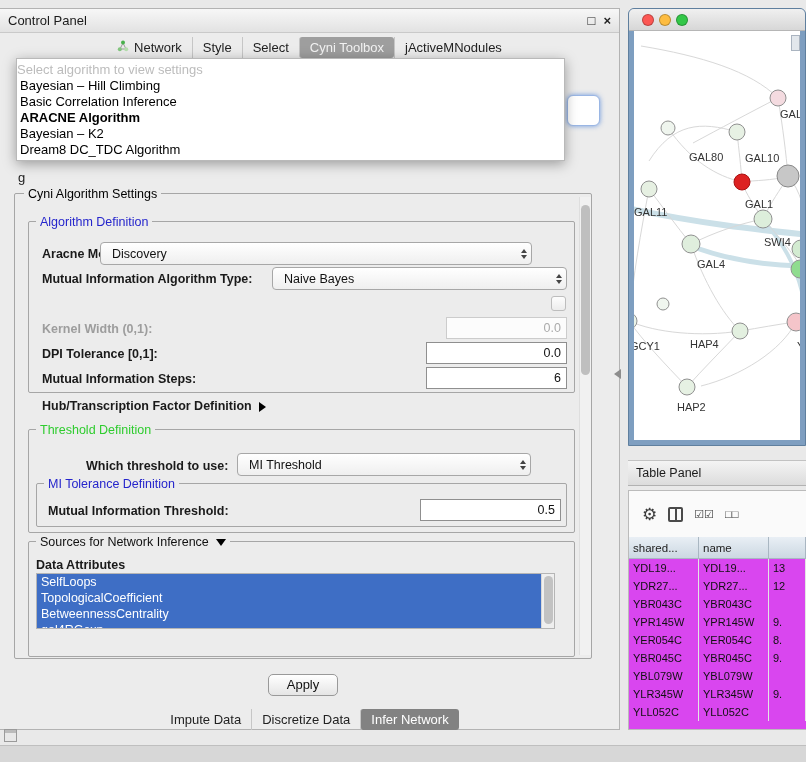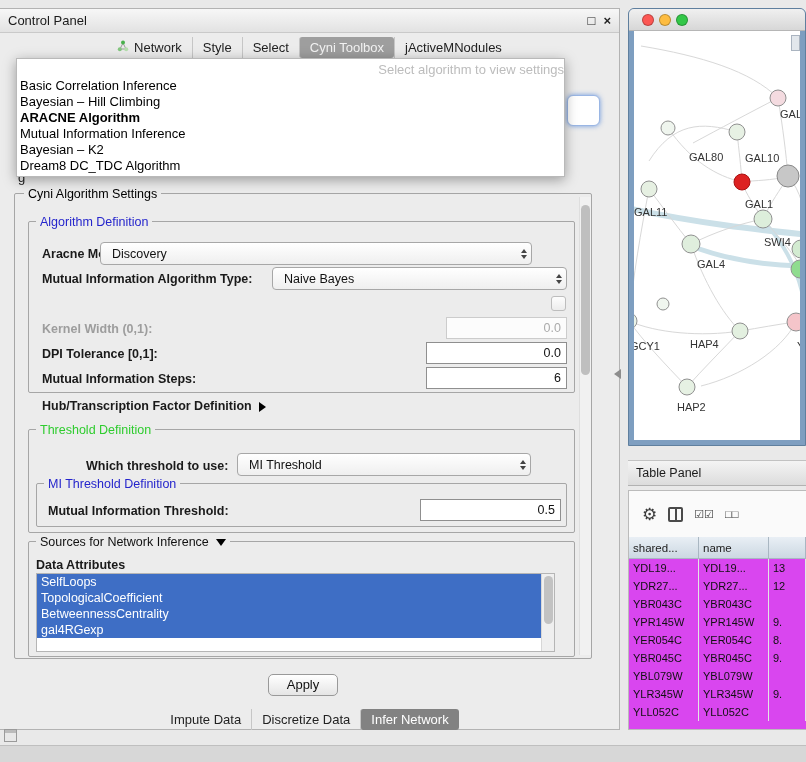--- a/index.html
+++ b/index.html
@@ -14,21 +14,21 @@
   #cp-btns span{font-size:13px;color:#222;cursor:default}
   #cp-close{font-weight:bold;font-size:16px;line-height:14px}
 
   #tab-bar{position:absolute;left:0;top:26px;width:100%;height:25px;display:flex;justify-content:center;align-items:center}
   .tab{font-size:13px;color:#222;padding:3px 10px;border-left:1px solid #c6c6c6;display:flex;align-items:center;gap:5px;white-space:nowrap;cursor:default}
   .tab:first-child{border-left:none}
   .tab.active{background:#9e9e9e;color:#f2f2f2;border-radius:3px}
 
   
   #algo-popup{position:absolute;left:16px;top:49px;width:549px;background:#fff;border:1px solid #b9b9b9;box-shadow:0 3px 12px rgba(0,0,0,.35);z-index:50;padding:2px 0}
-  .popup-placeholder{text-align:right;color:#bcbcbc;font-size:13px;height:17px;line-height:17px}
+  .popup-placeholder{text-align:left;color:#bcbcbc;font-size:13px;height:17px;line-height:17px}
   .popup-option{font-size:13px;height:16px;line-height:16px;padding-left:3px;color:#000;white-space:nowrap}
   .popup-option.selected{font-weight:bold}
 
   
   #ghost-field{position:absolute;left:567px;top:86px;width:33px;height:31px;background:#fff;border:1px solid #9ab6e4;border-radius:6px;box-shadow:0 0 5px rgba(90,140,220,.85);z-index:4}
   #ghost-g{position:absolute;left:18px;top:161px;font-size:13px;color:#222;z-index:1}
 
   
   .group{position:absolute;border:1px solid #a6a6a6;border-radius:2px}
   .group-label{position:absolute;font-size:12.5px;background:#ececec;padding:0 4px;white-space:nowrap;z-index:2}
@@ -49,21 +49,21 @@
   .updn .d{border-top:4.5px solid #444}
 
   .tfield{position:absolute;height:22px;background:#fff;border:1px solid #8f8f8f;font-size:12.5px;display:flex;align-items:center;justify-content:flex-end;padding-right:5px;color:#111}
   .tfield.disabled{border-color:#cccccc;color:#ababab;background:#fcfcfc}
 
   .cbox{position:absolute;width:15px;height:15px;border:1px solid #bdbdbd;border-radius:3px;background:linear-gradient(#fdfdfd,#ececec)}
 
   .tri-r{display:inline-block;width:0;height:0;border-top:5px solid transparent;border-bottom:5px solid transparent;border-left:7px solid #000;margin-left:7px;vertical-align:middle}
   .tri-d{display:inline-block;width:0;height:0;border-left:5px solid transparent;border-right:5px solid transparent;border-top:7px solid #000;margin-left:7px;vertical-align:middle}
 
-  #src-list{position:absolute;left:36px;top:564px;width:519px;height:79px;background:#fff;border:1px solid #b5b5b5;overflow:hidden}
+  #src-list{position:absolute;left:36px;top:564px;width:519px;height:56px;background:#fff;border:1px solid #b5b5b5;overflow:hidden}
   .src-item{height:16px;line-height:16px;font-size:12.5px;padding-left:4px;width:calc(100% - 13px);white-space:nowrap;color:#111}
   .src-item.selected{background:#3e6ec5;color:#fff}
   #src-scroll{position:absolute;right:0;top:0;width:13px;height:100%;background:#efefef;border-left:1px solid #d7d7d7}
   #src-thumb{position:absolute;left:2px;top:2px;width:9px;height:48px;background:#c2c2c2;border-radius:5px}
 
   #apply-btn{position:absolute;left:268px;top:665px;width:70px;height:22px;border:1px solid #999;border-radius:5px;background:linear-gradient(#ffffff,#e5e5e5);font-size:13px;text-align:center;line-height:20px;color:#111;cursor:default}
 
   #bottom-tab-bar{position:absolute;left:0;top:700px;width:100%;display:flex;justify-content:center;align-items:center}
   .btab{font-size:13px;color:#222;padding:3px 10px;border-left:1px solid #c6c6c6;white-space:nowrap;cursor:default}
   .btab:first-child{border-left:none}
@@ -195,21 +195,21 @@
     <span class="fld-label" style="left:86px;top:450px">Which threshold to use:</span>
     <div class="combo" style="left:237px;top:444px;width:294px">
       <span>MI Threshold</span>
       <span class="updn">
           <i class="u"></i>
           <i class="d"></i>
         </span>
     </div>
 
     <div class="group" style="left:36px;top:474px;width:531px;height:44px"></div>
-    <span class="group-label gl-blue" style="left:44px;top:468px">MI Threshold Definition</span>
+    <span class="group-label gl-blue" style="left:44px;top:468px">MI Tolerance Definition</span>
 
     <span class="fld-label" style="left:48px;top:495px">Mutual Information Threshold:</span>
     <div class="tfield" style="left:420px;top:490px;width:141px">
       <span>0.5</span>
     </div>
 
     <div class="group" style="left:28px;top:532px;width:547px;height:116px"></div>
     <span class="group-label gl-bold" style="left:36px;top:526px">
       <span>Sources for Network Inference</span><span class="tri-d"></span>
     </span>
@@ -232,24 +232,23 @@
 
     <div id="bottom-tab-bar">
         <div class="btab">Impute Data</div>
         <div class="btab">Discretize Data</div>
         <div class="btab active">Infer Network</div>
       </div>
 
     <div id="algo-popup">
       <div class="popup-placeholder">Select algorithm to view settings</div>
       <div>
+          <div class="popup-option">Bayesian – Hill Climbing</div>
           <div class="popup-option">Basic Correlation Inference</div>
-          <div class="popup-option">Bayesian – Hill Climbing</div>
           <div class="popup-option selected">ARACNE Algorithm</div>
-          <div class="popup-option">Mutual Information Inference</div>
           <div class="popup-option">Bayesian – K2</div>
           <div class="popup-option">Dream8 DC_TDC Algorithm</div>
         </div>
     </div>
   </div>
 
   <div id="split-arrow"></div>
 
   <div id="net-window">
     <div id="net-titlebar">

